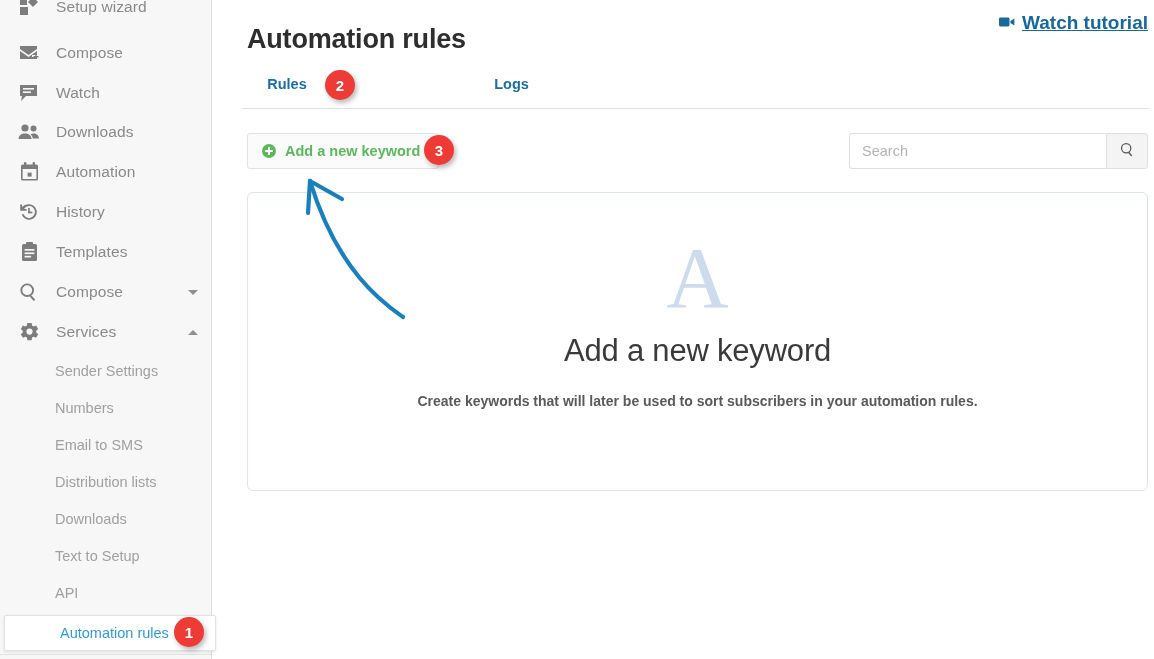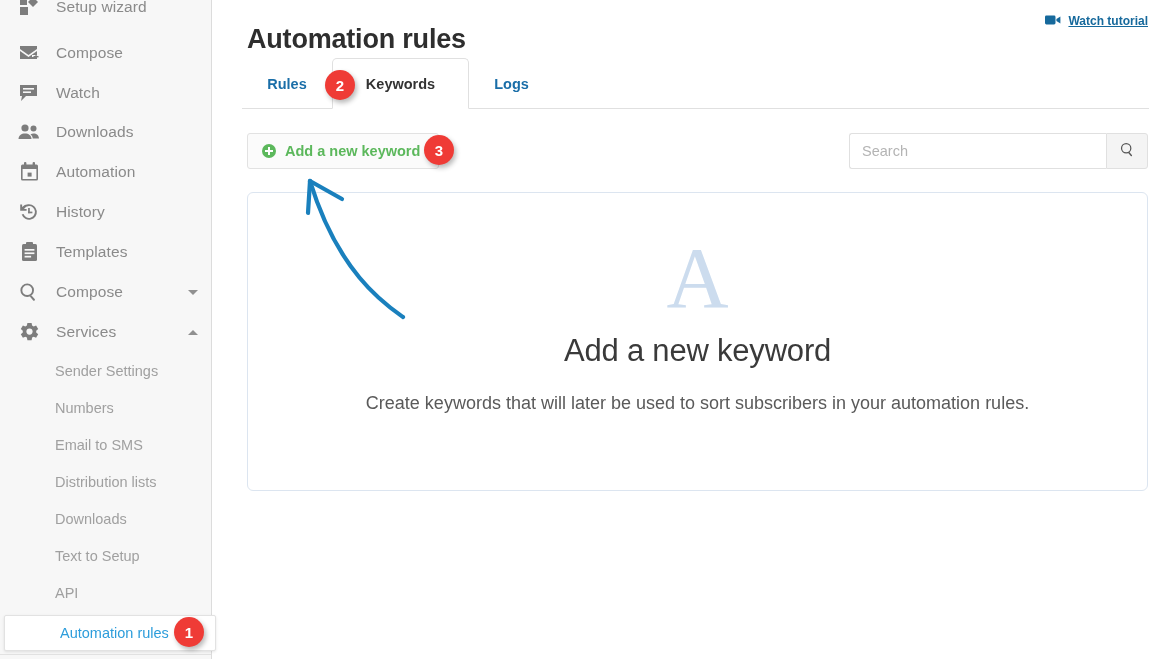--- a/index.html
+++ b/index.html
@@ -127,21 +127,21 @@
   #watch-tutorial {
     position: absolute;
     right: 6px; top: 12px;
     display: flex;
     align-items: center;
     gap: 7px;
     cursor: pointer;
   }
   #watch-tutorial .cam { display: block; }
   #watch-tutorial .wt-text {
-    font-size: 12px;
+    font-size: 19px;
     color: #16699c;
     font-weight: bold;
     text-decoration: underline;
   }
 
   
   #tabs {
     position: absolute;
     left: 30px; top: 58px;
     width: 907px;
@@ -266,22 +266,23 @@
     left: 0; right: 0; top: 140px;
     text-align: center;
     font-size: 31px;
     color: #3a3a3a;
     letter-spacing: -.2px;
   }
   #empty-sub {
     position: absolute;
     left: 0; right: 0; top: 200px;
     text-align: center;
-    font-size: 18px;
+    font-size: 14px;
     color: #5a5a5a;
+    font-weight: bold;
   }
 
   
   .badge {
     position: absolute;
     width: 30px; height: 30px;
     border-radius: 50%;
     background: #ef3b36;
     color: #ffffff;
     font-size: 15px;
@@ -457,23 +458,20 @@
             <path d="M11.4 5l4-2.6v7.2l-4-2.6z" fill="#16699c"></path>
           </svg>
       </span>
       <span class="wt-text">Watch tutorial</span>
     </a>
 
     <div id="tabs">
       <div id="tabs-rule"></div>
       <div class="tab" id="tab-rules">
         <span>Rules</span>
-      </div>
-      <div class="tab active" id="tab-keywords">
-        <span>Keywords</span>
       </div>
       <div class="tab" id="tab-logs">
         <span>Logs</span>
       </div>
     </div>
 
     <div id="add-keyword-btn">
       <span class="plus-circle"></span>
       <span id="add-keyword-label">Add a new keyword</span>
     </div>

